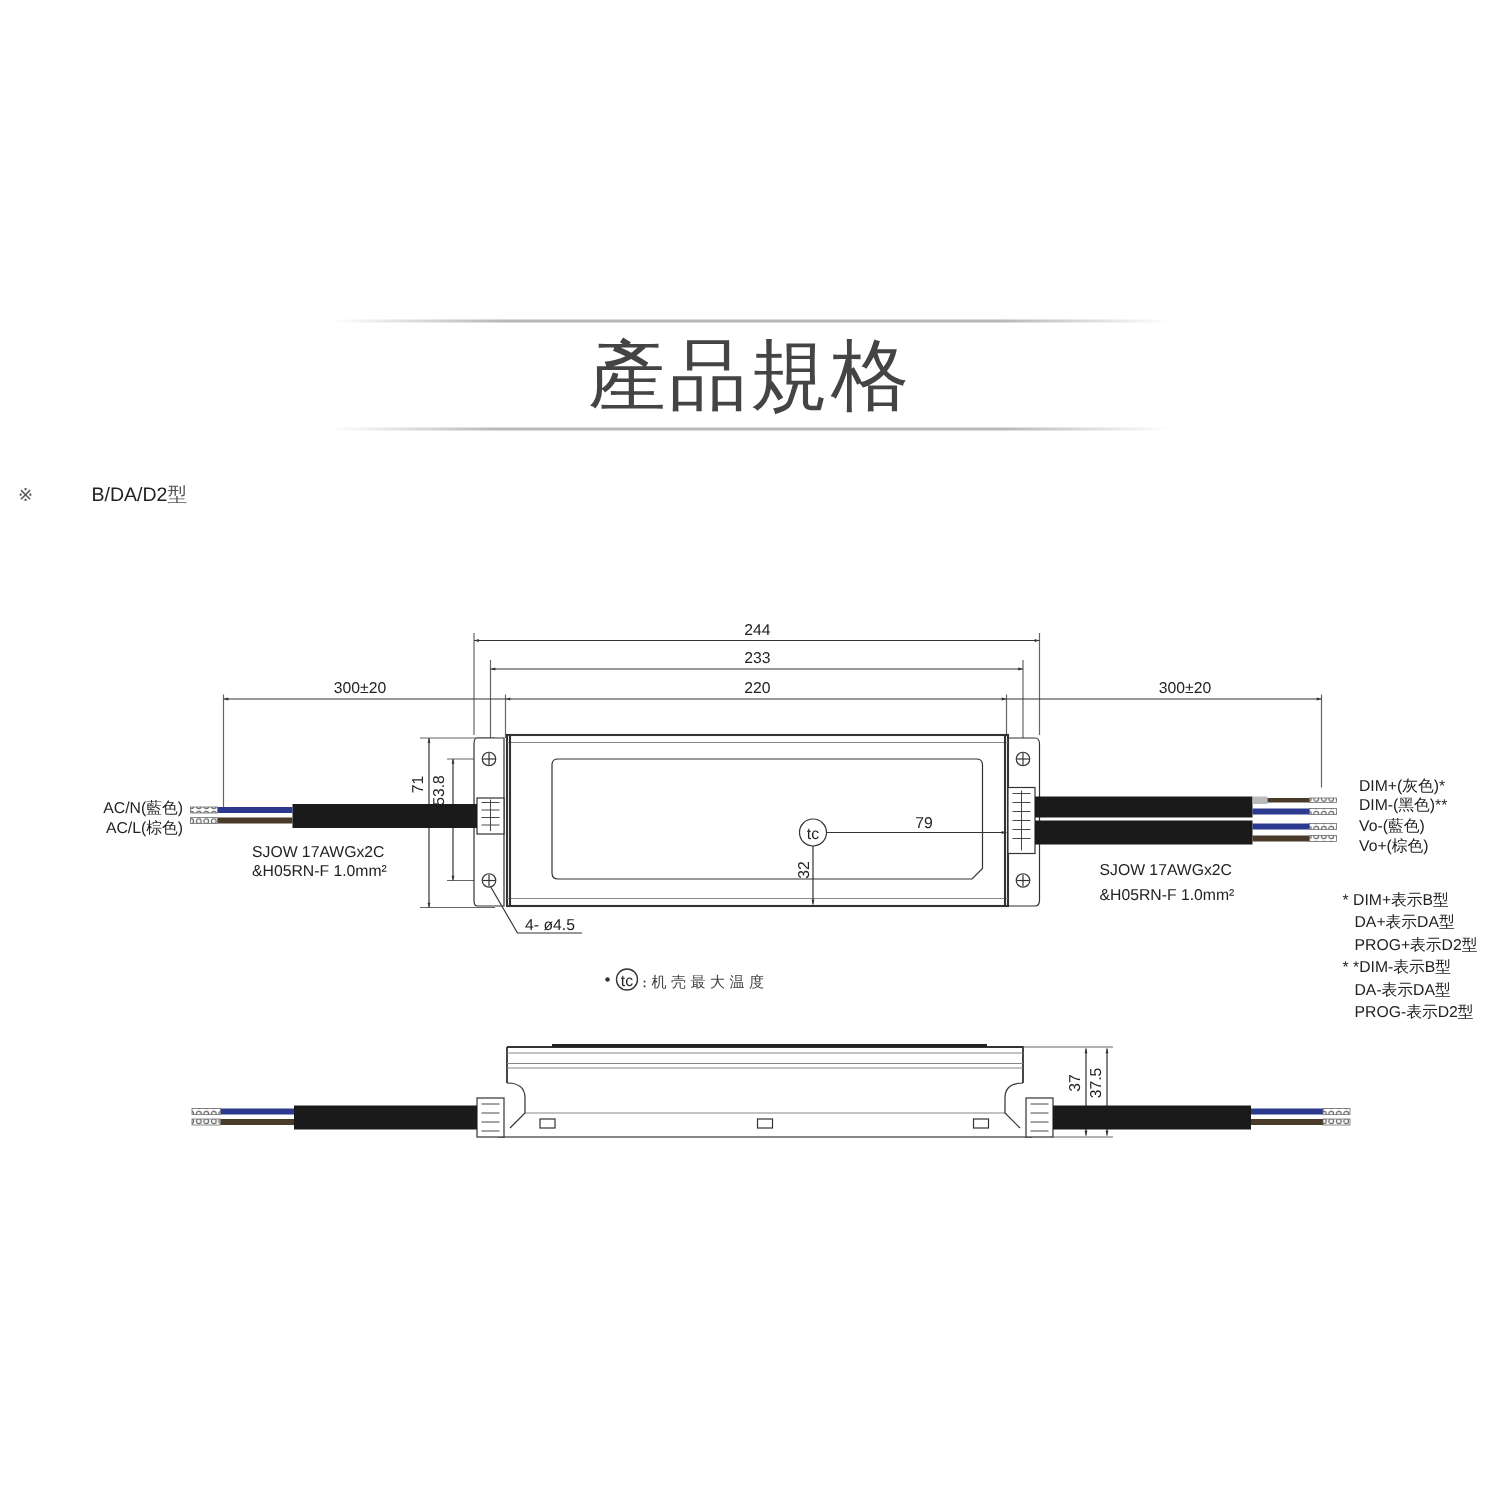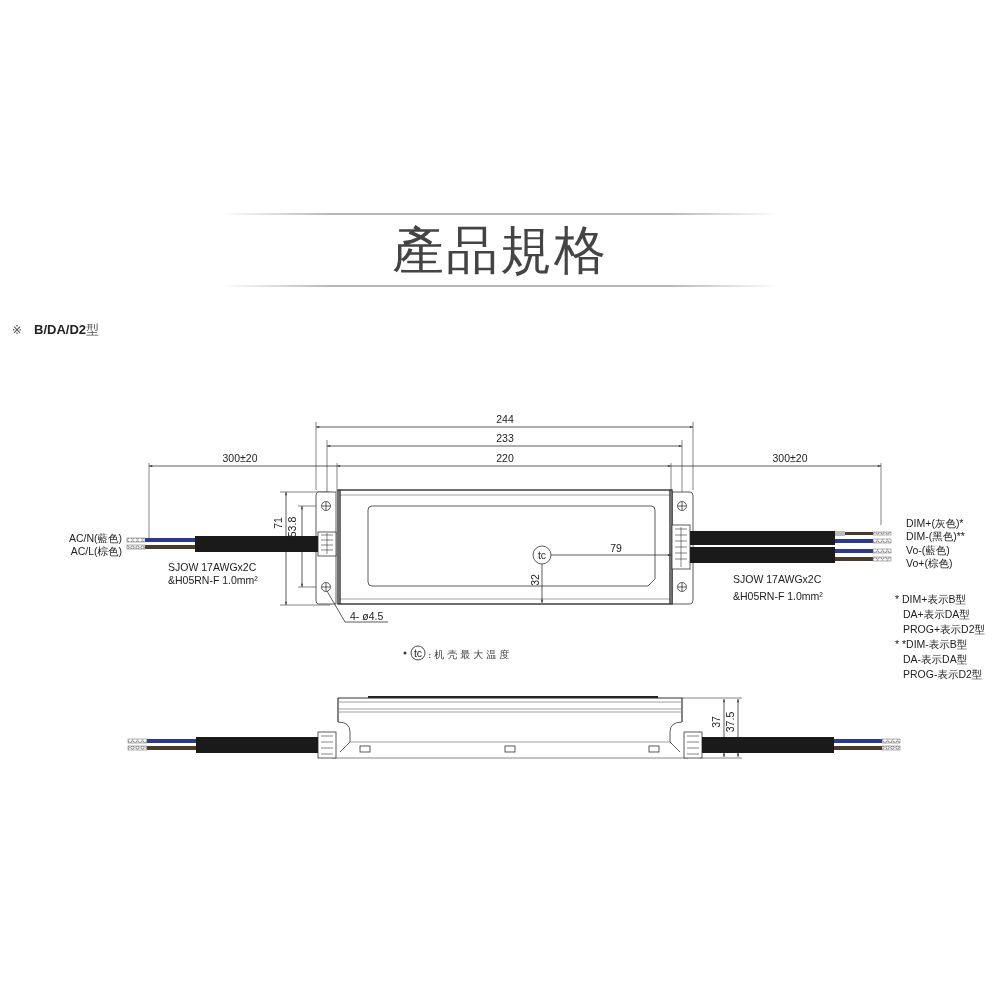--- a/index.html
+++ b/index.html
@@ -8,21 +8,21 @@
   .title-wrap { position: absolute; left: 0; top: 210px; width: 1000px; height: 80px; }
   .title-line { position: absolute; left: 220px; width: 560px; height: 2px;
                 background: linear-gradient(to right, rgba(200,200,200,0), #b8b8b8 20%, #b8b8b8 80%, rgba(200,200,200,0)); }
   .title-line.top { top: 3px; }
   .title-line.bottom { top: 75px; }
   .title-text { position: absolute; left: 0; width: 1000px; top: 6px; text-align: center;
                 font-family: "DejaVu Sans", sans-serif; font-size: 52px; color: #444;
                 letter-spacing: 2px; font-weight: normal; border-radius: 13px; }
   .model-label { position: absolute; left: 12px; top: 321px; font-size: 13px; color: #222; }
   .model-label .mark { margin-right: 12px; color: #555; font-size: 12px; }
-  .model-label .model { font-weight: bold; }
+  .model-label .model { font-weight: normal; margin-left: 27px; }
   .model-label .suffix { font-family: "DejaVu Serif", serif; font-weight: normal; color: #555; }
   svg { position: absolute; left: 0; top: 0; }
   .dim-text { font-family: "Liberation Sans", sans-serif; font-size: 10.5px; fill: #222; }
   .lbl { font-family: "Liberation Sans", sans-serif; font-size: 10.5px; fill: #222; }
   .cjk { font-family: "DejaVu Serif", serif; font-size: 10px; fill: #444; }
 </style>
 </head>
 <body>
 
 <div class="title-wrap">

